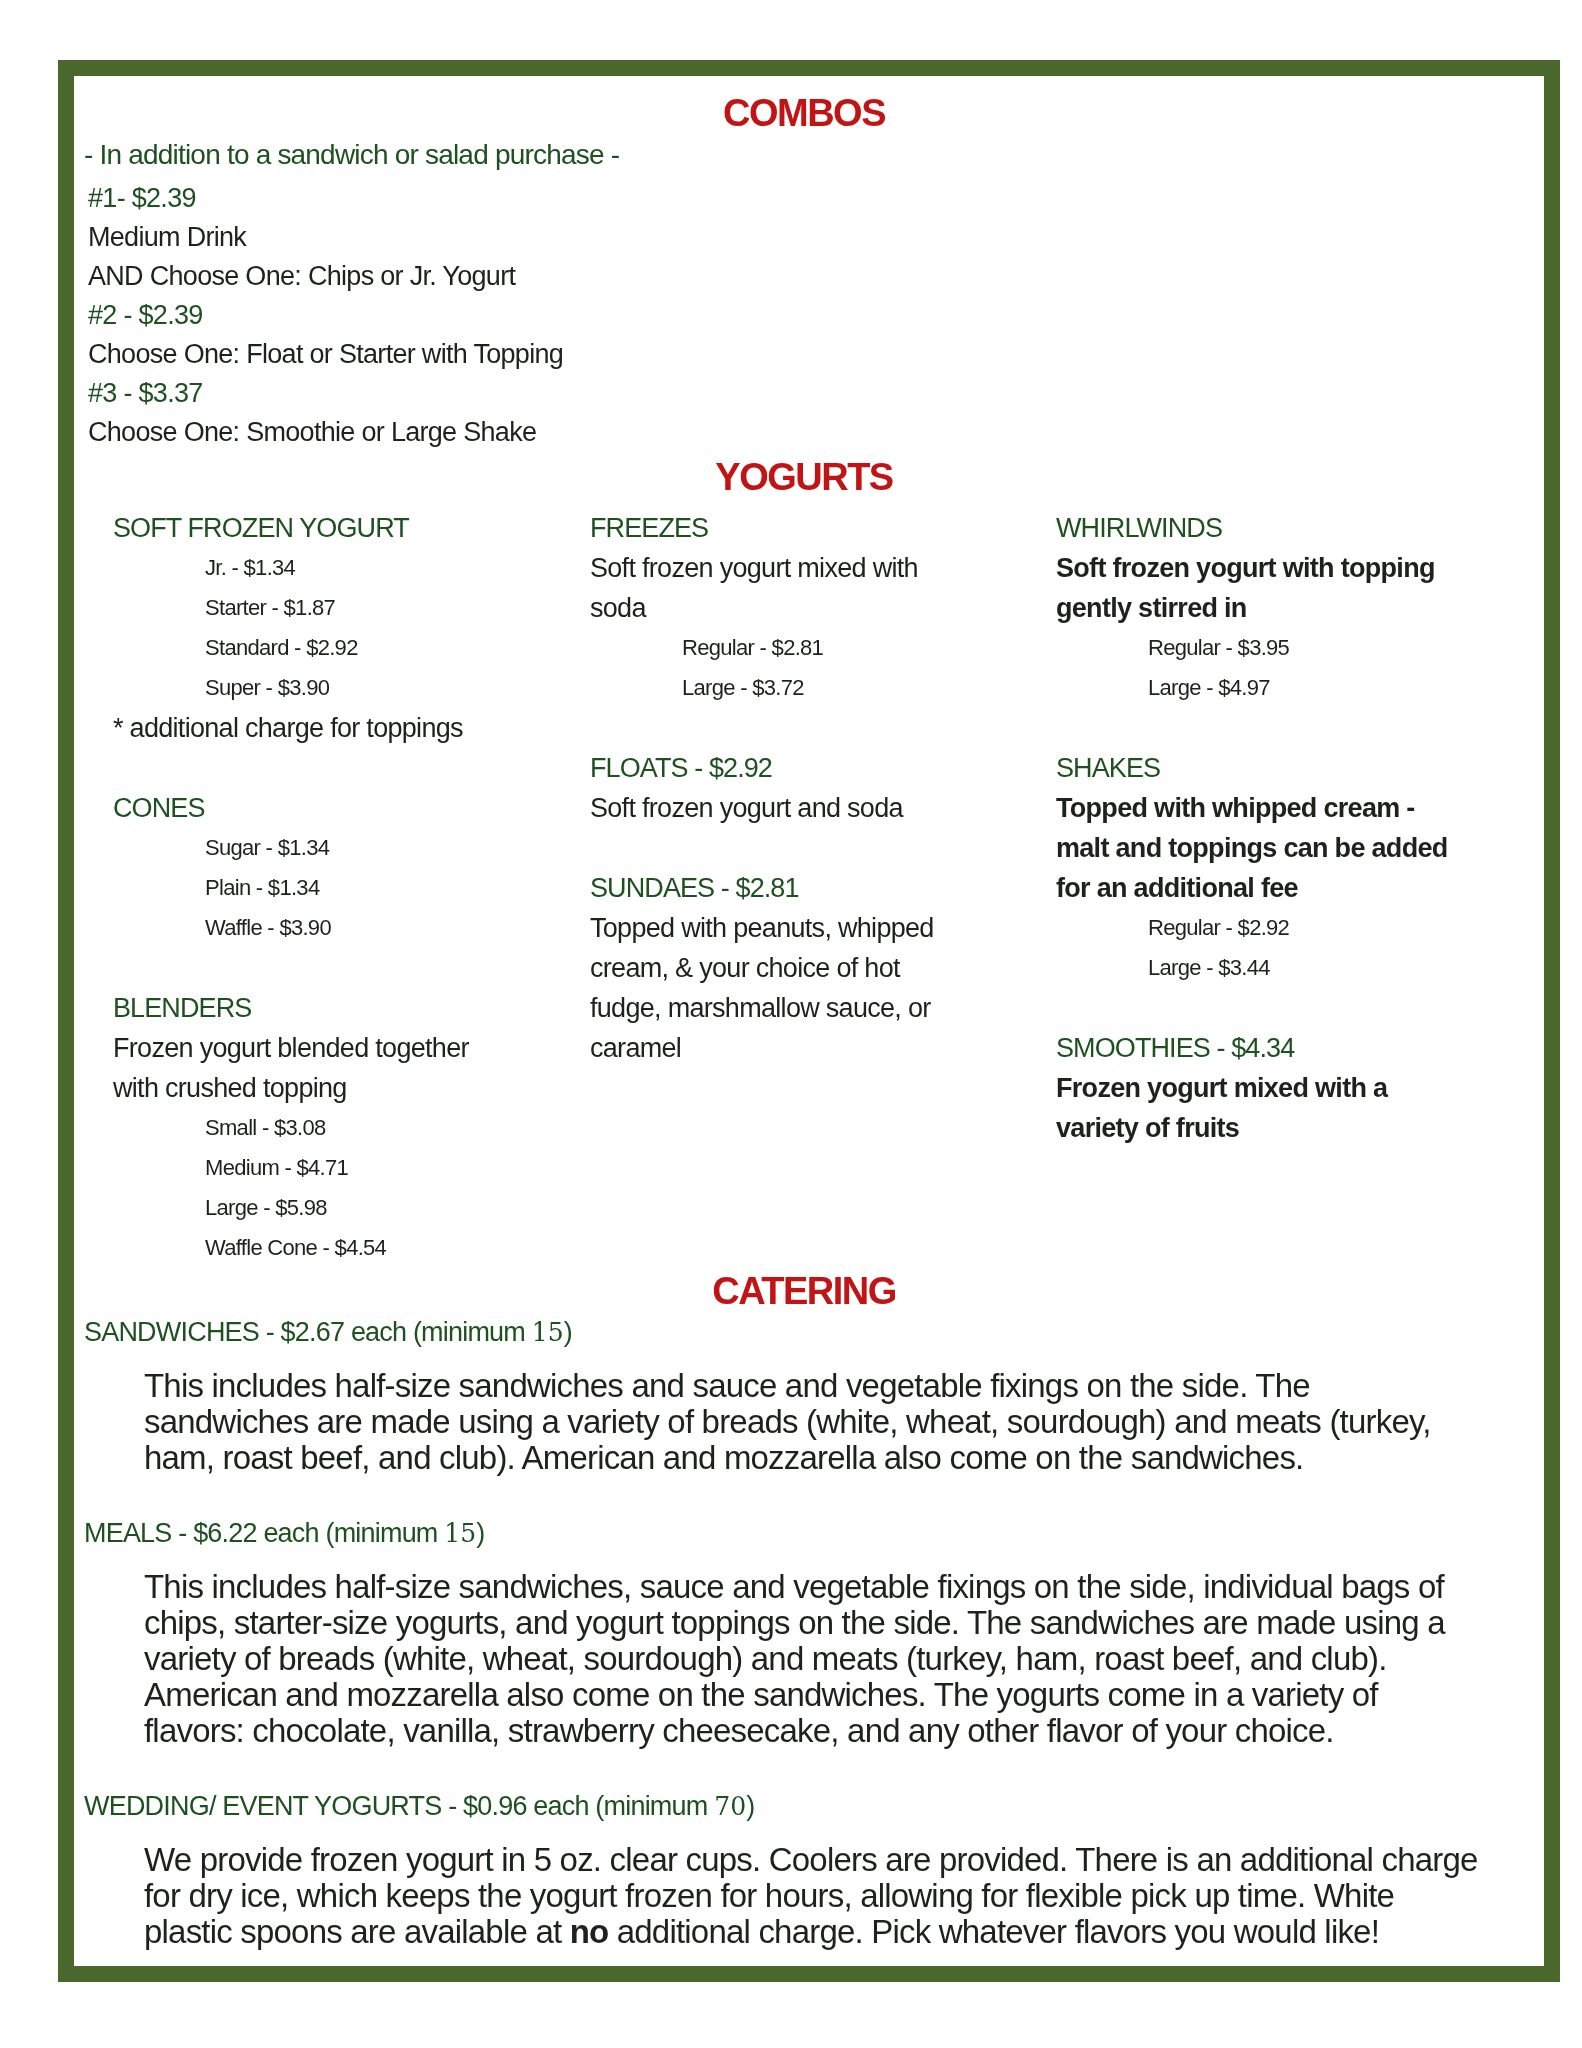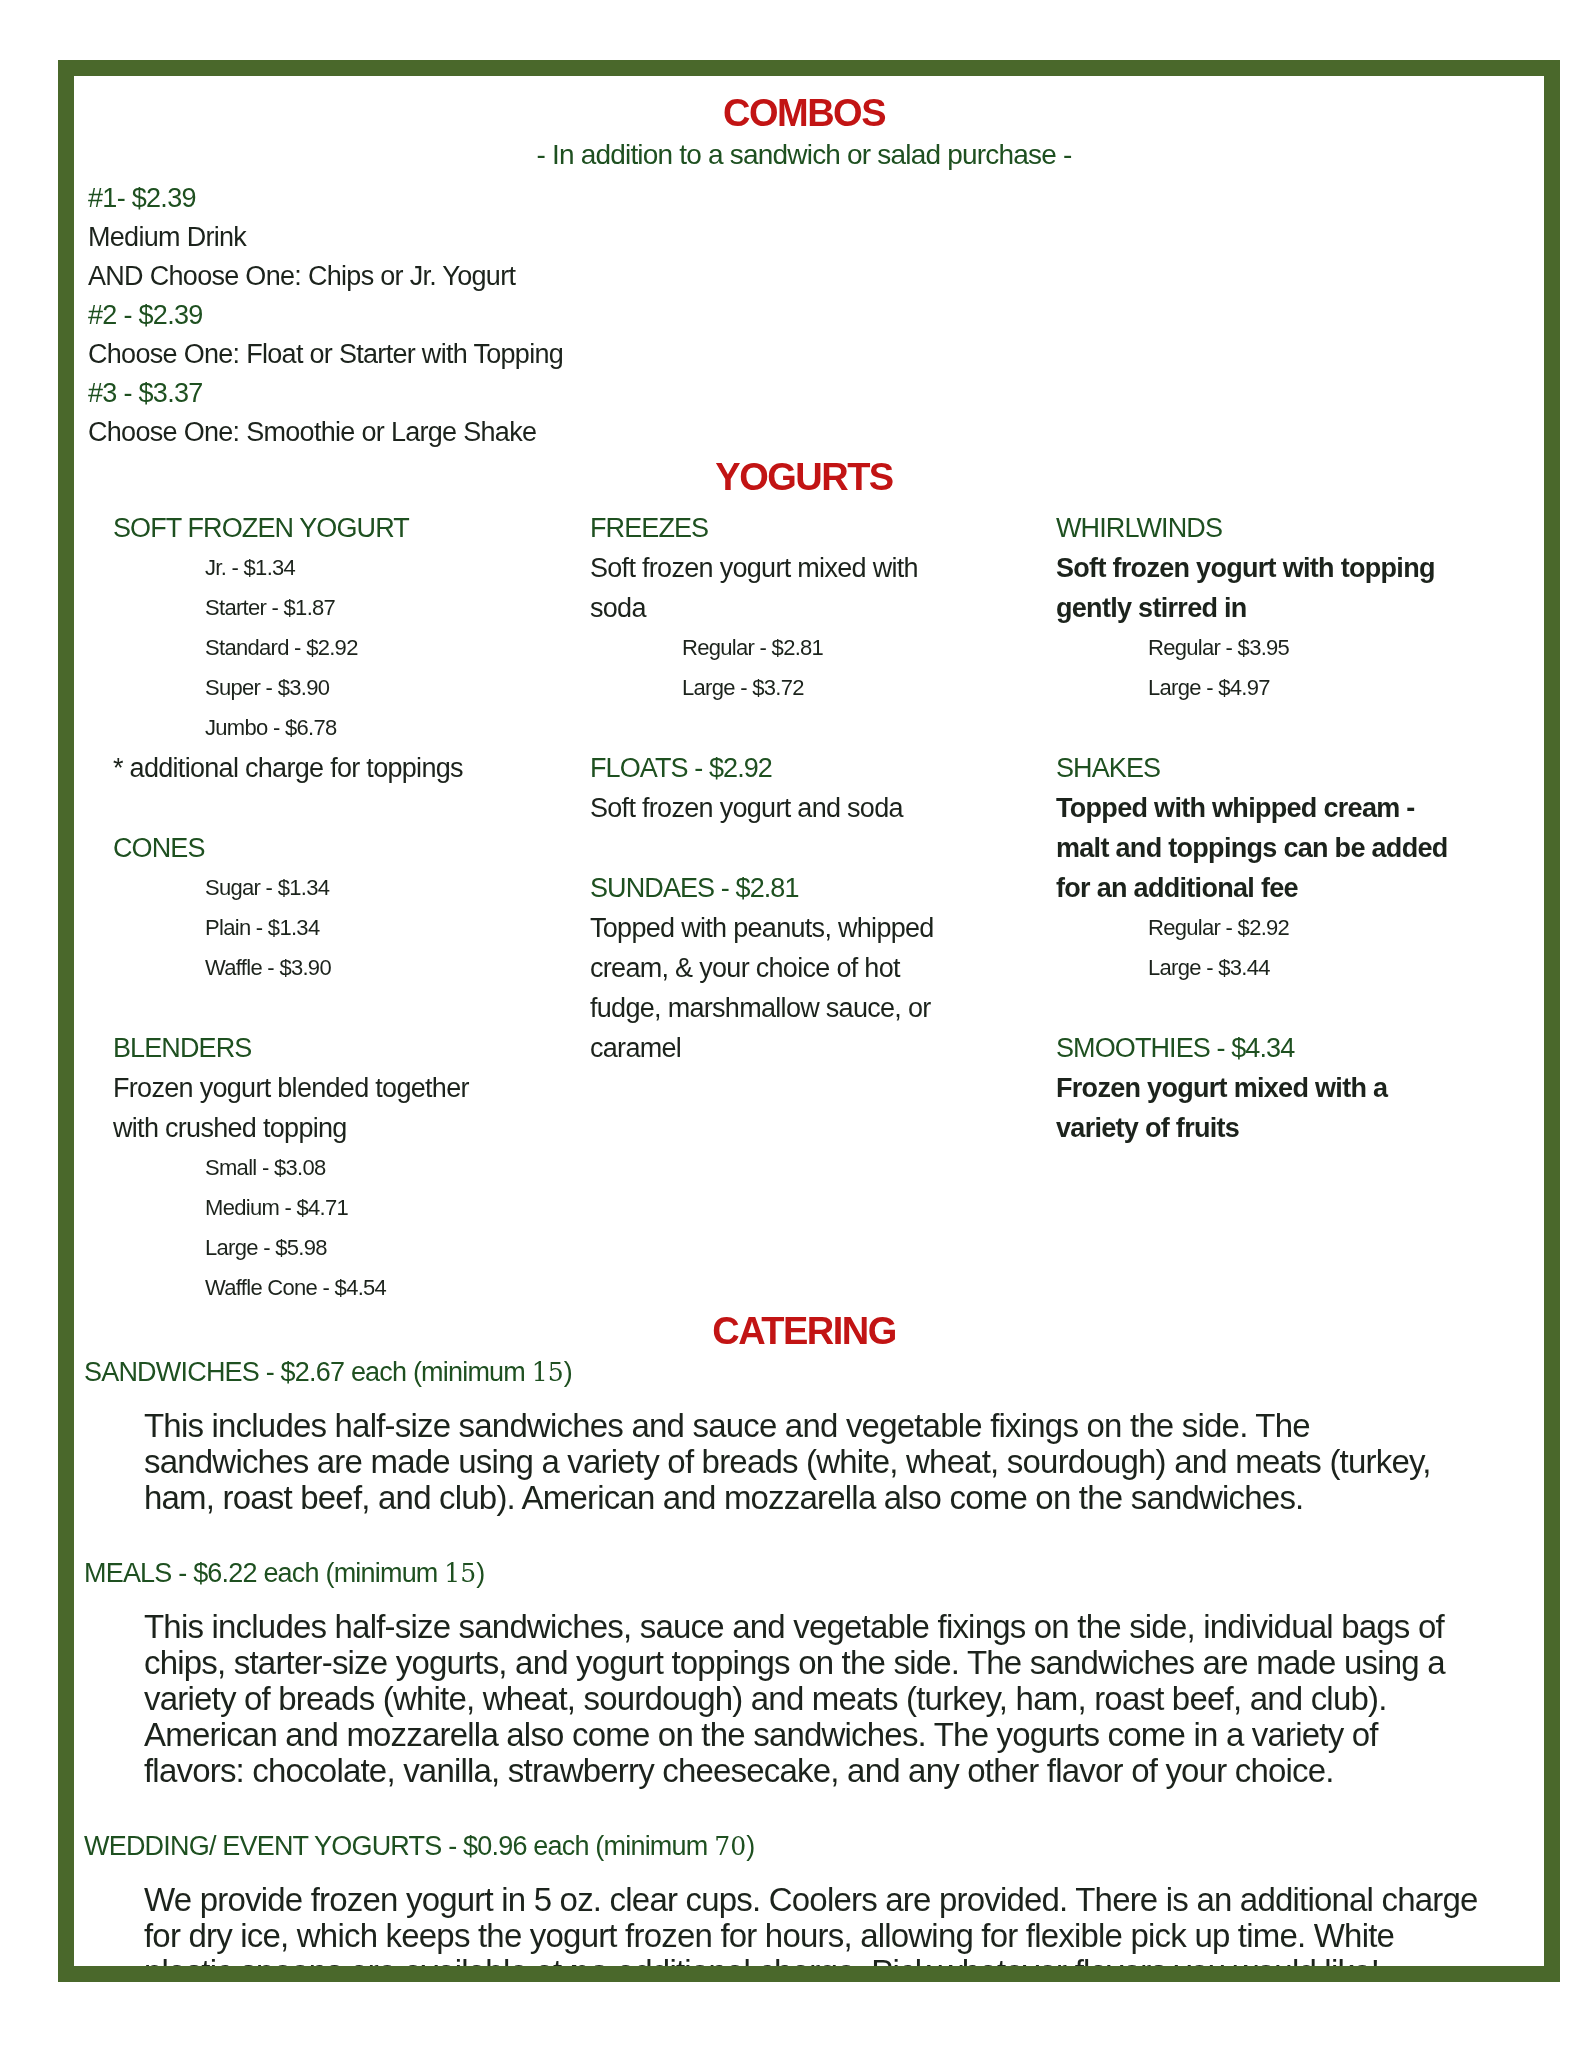--- a/index.html
+++ b/index.html
@@ -23,21 +23,20 @@
   .section-title{
     text-align:center;
     color:#c21414;
     font-weight:bold;
     font-size:38px;
     line-height:1.12;
     letter-spacing:-1.5px;
     margin:0;
   }
   .subtitle{
-    text-align:center;
     color:#1e5020;
     font-size:28px;
     letter-spacing:-0.8px;
     margin-top:4px;
   }
   
   .combo-lines{margin-top:8px;padding-left:4px;}
   .combo-line{font-size:27px;line-height:39px;letter-spacing:-0.7px;}
   .combo-line.price{color:#1e5020;}
   .combo-line.plain{color:#1c231c;}
@@ -109,21 +108,20 @@
       <div class="section-title">YOGURTS</div>
       <div class="columns">
 
         <div class="col-1">
           <div class="block">
             <div class="block-header">SOFT FROZEN YOGURT</div>
             <div class="menu-item">Jr. - $1.34</div>
             <div class="menu-item">Starter - $1.87</div>
             <div class="menu-item">Standard - $2.92</div>
             <div class="menu-item">Super - $3.90</div>
-            <div class="menu-item">Jumbo - $6.78</div>
             <div class="block-note">* additional charge for toppings</div>
           </div>
           <div class="block">
             <div class="block-header">CONES</div>
             <div class="menu-item">Sugar - $1.34</div>
             <div class="menu-item">Plain - $1.34</div>
             <div class="menu-item">Waffle - $3.90</div>
           </div>
           <div class="block">
             <div class="block-header">BLENDERS</div>

